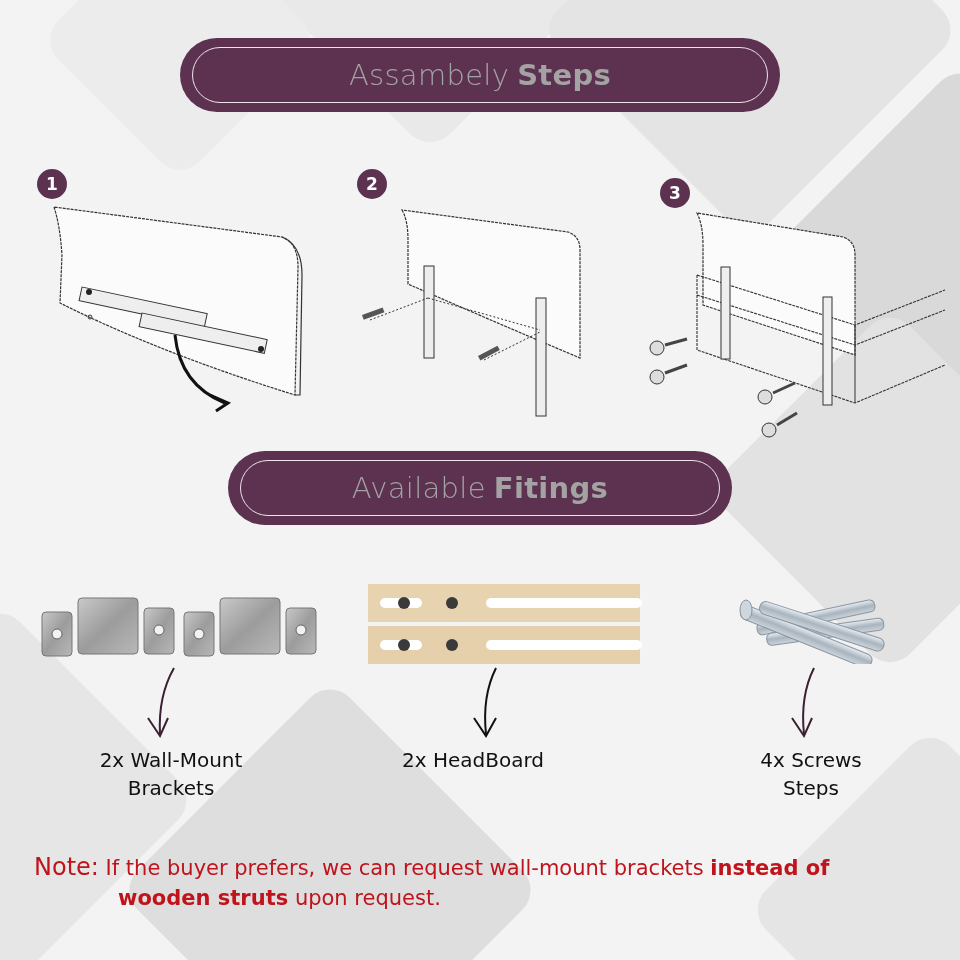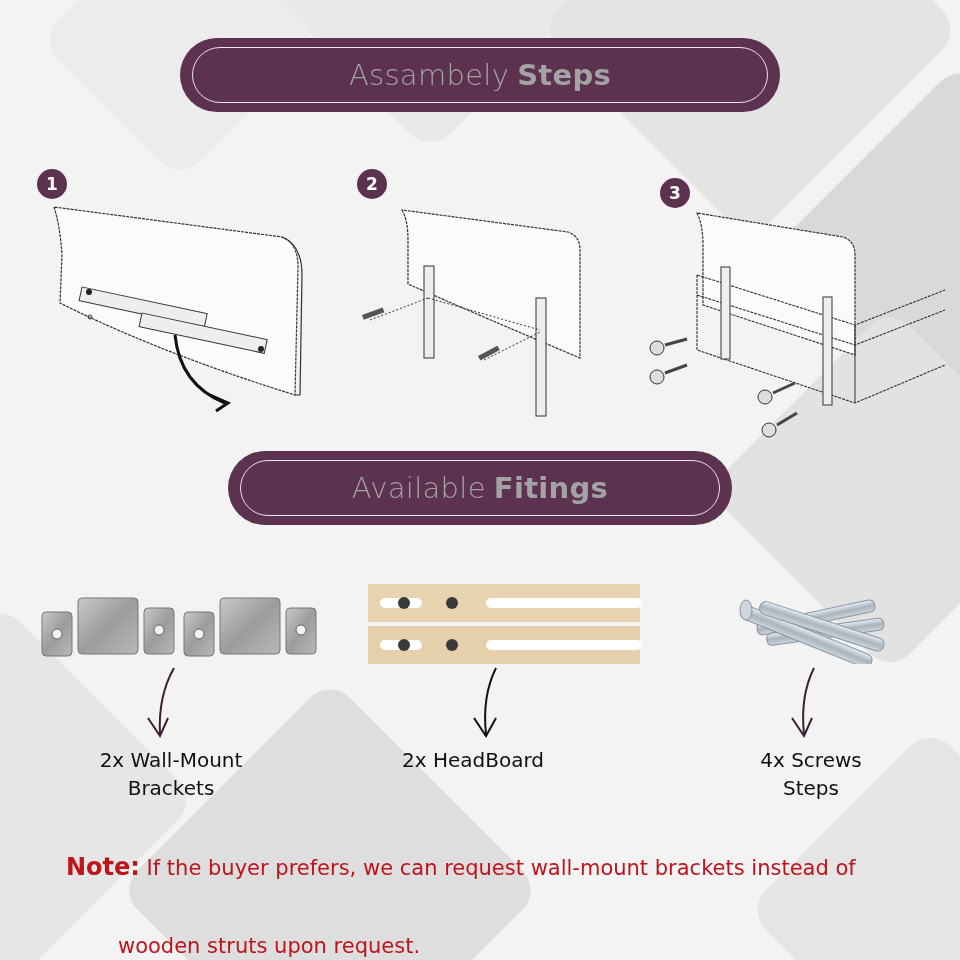--- a/index.html
+++ b/index.html
@@ -44,23 +44,23 @@
   .step-svg { position: absolute; z-index: 2; }
 
   .fitting { position: absolute; z-index: 2; text-align: center; }
   .fit-label { position: absolute; z-index: 2; text-align: center; font-size: 20px; line-height: 28px; color: #111; }
   .fit-label .b { font-weight: 400; margin-left: 12px; }
 
   .note {
     position: absolute; z-index: 2; left: 34px; top: 852px; width: 910px;
     color: #c0141c; font-size: 21px; line-height: 30px;
   }
-  .note .note-head { font-weight: 700; font-size: 24px; margin-left: 32px; }
-  .note .b { font-weight: 400; }
-  .note .line2 { padding-left: 84px; margin-top: 48px; }
+  .note .note-head { font-weight: 400; font-size: 24px; }
+  .note .b { font-weight: 700; }
+  .note .line2 { padding-left: 84px; }
 </style>
 </head>
 <body>
 
 <div class="bg">
   <div class="shape s1"></div>
     <div class="shape s2"></div>
     <div class="shape s3"></div>
   <div class="shape s4"></div>
     <div class="shape s5"></div>

